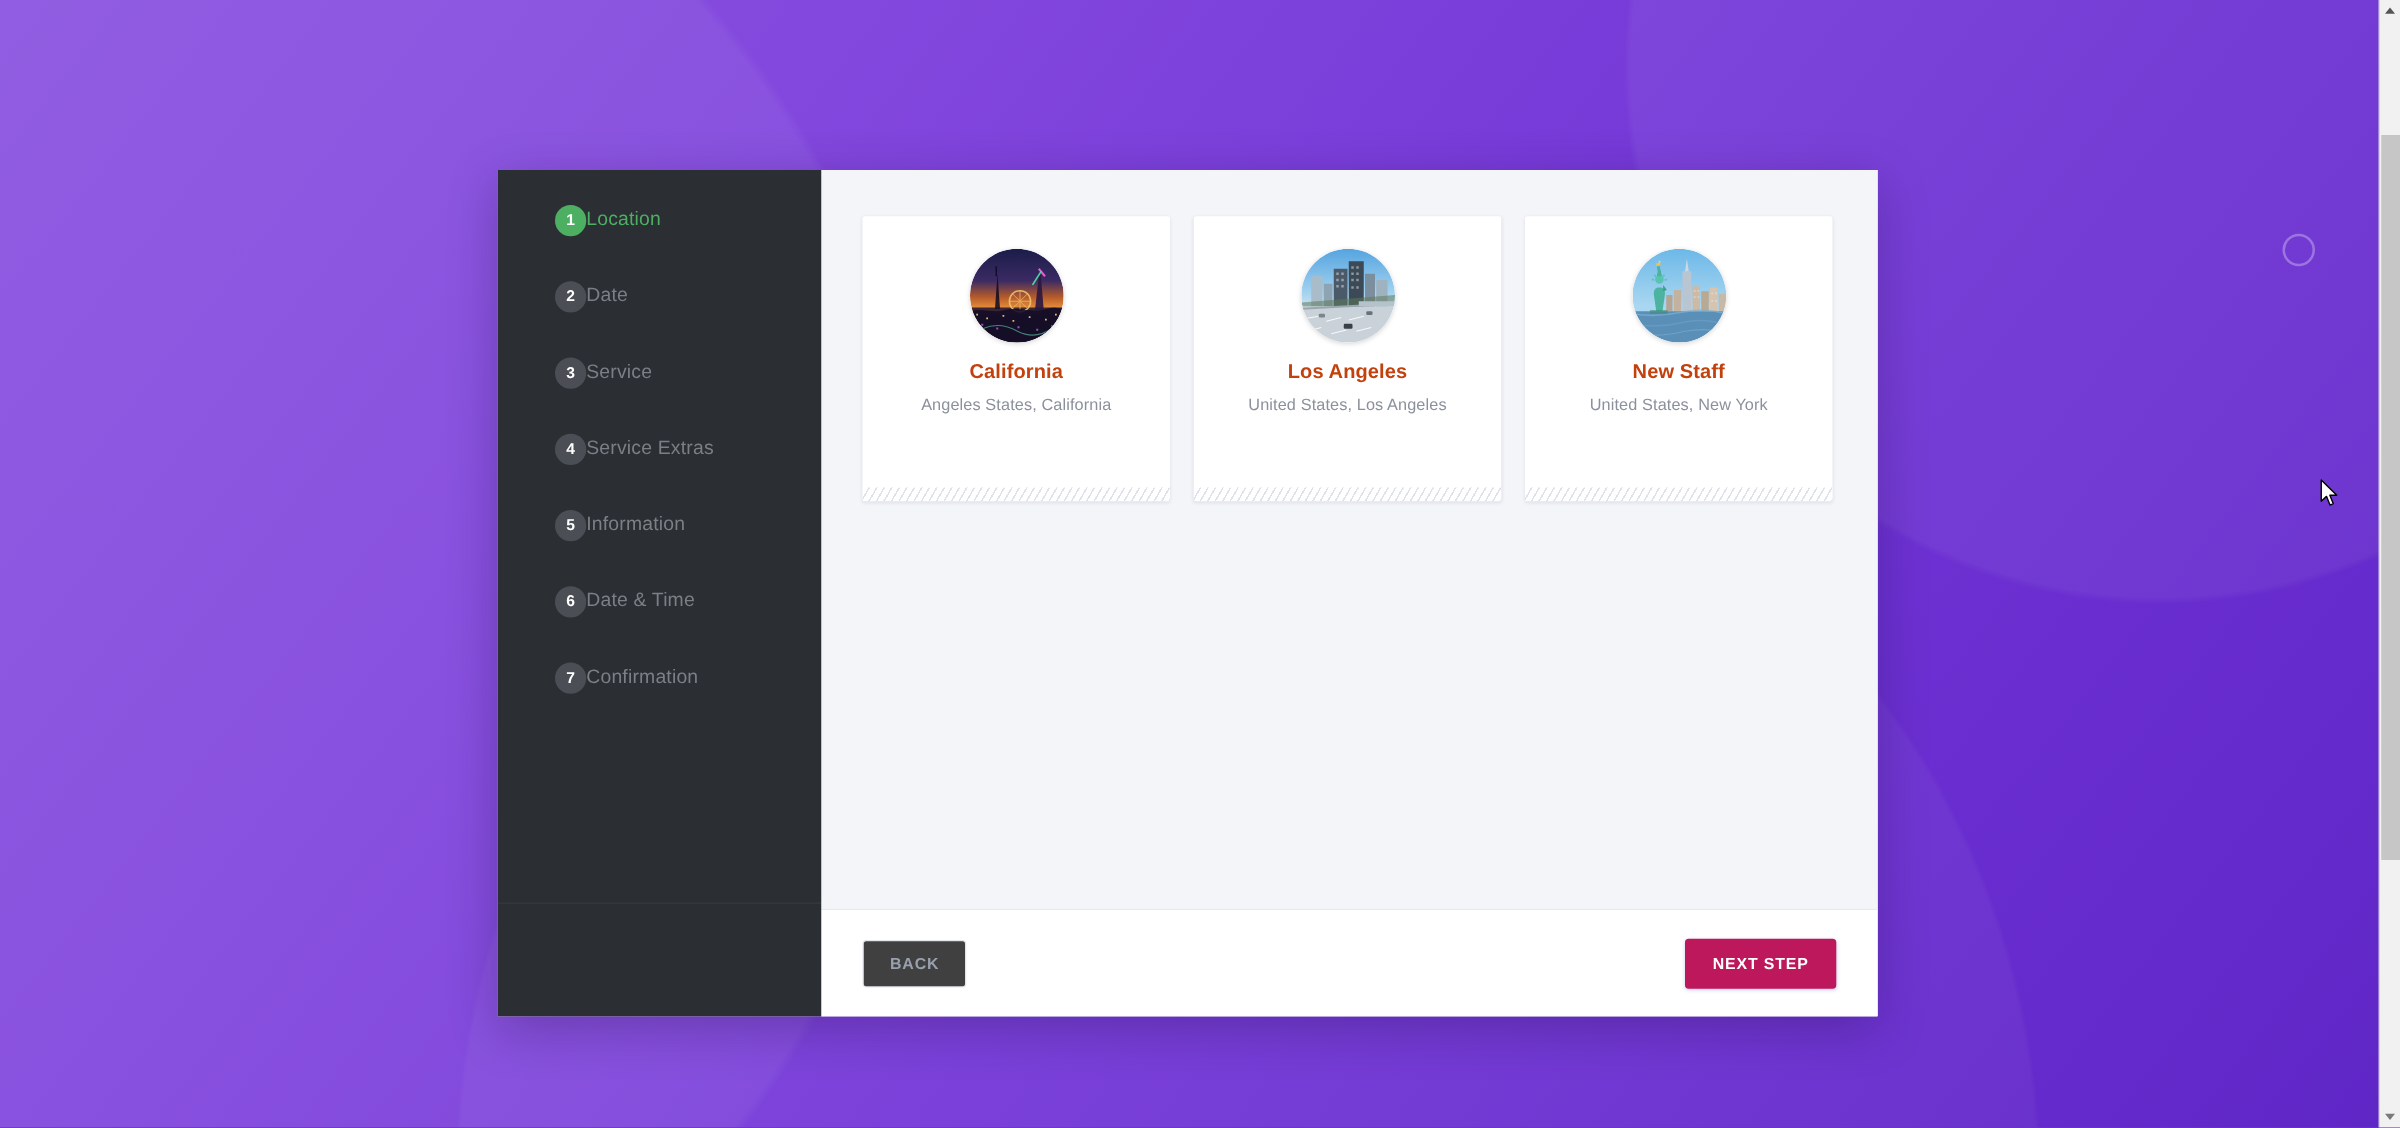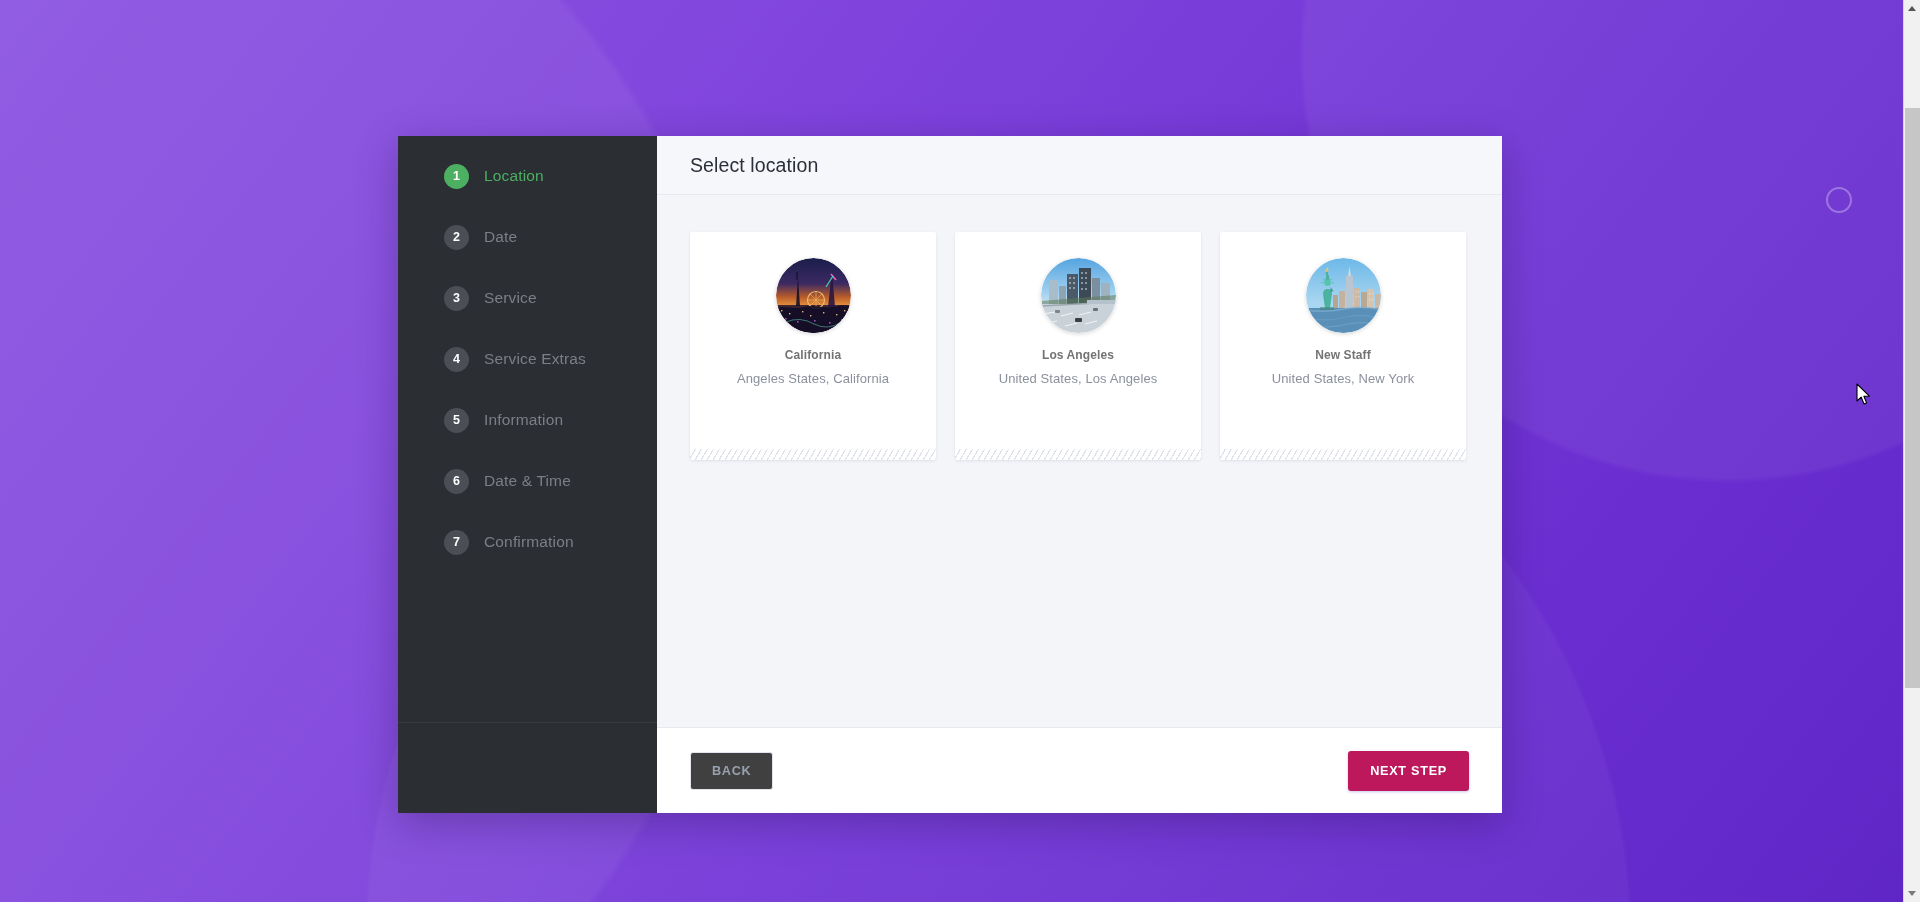--- a/index.html
+++ b/index.html
@@ -64,21 +64,21 @@
     cursor:pointer; user-select:none;
   }
   .step-badge {
     width:25px; height:25px; border-radius:50%;
     background:#4b4f55; color:#ffffff;
     font-size:12.5px; font-weight:700;
     display:flex; align-items:center; justify-content:center;
     flex:none; letter-spacing:0;
   }
   .step-label {
-    margin-left:15px; font-size:15.5px; color:#7b7f86; letter-spacing:0.15px;
+    margin-left:0; font-size:15.5px; color:#7b7f86; letter-spacing:0.15px;
   }
   .step.active .step-badge { background:#4caf62; }
   .step.active .step-label { color:#4caf62; }
   #sidebar-divider {
     position:absolute; left:0; right:0; top:586px; height:1px;
     background:rgba(255,255,255,0.055);
   }
 
   
   #main { flex:1; display:flex; flex-direction:column; background:#f4f5f9; min-width:0; }
@@ -109,21 +109,21 @@
     cursor:pointer; overflow:hidden;
   }
   .loc-avatar {
     width:75px; height:75px; border-radius:50%;
     overflow:hidden; flex:none;
     box-shadow:0 1px 4px rgba(0,0,0,0.17);
     position:relative;
   }
   .loc-avatar svg { display:block; width:75px; height:75px; }
   .loc-name {
-    margin-top:15px; font-size:12px; font-weight:700; color:#737373; letter-spacing:0.1px;
+    margin-top:15px; font-size:16px; font-weight:700; color:#c2410c; letter-spacing:0.1px;
   }
   .loc-sub {
     margin-top:9px; font-size:13px; color:#8b909c; letter-spacing:0.1px;
   }
   .card-hatch {
     position:absolute; left:0; right:0; bottom:0; height:11px;
     background:repeating-linear-gradient(
       -60deg,
       #dfe2ea 0px, #dfe2ea 1.2px,
       #ffffff 1.2px, #ffffff 5.2px);
@@ -193,23 +193,20 @@
     <div class="step">
       <span class="step-badge">7</span>
       <span class="step-label">Confirmation</span>
     </div>
 
     <div id="sidebar-divider"></div>
   </div>
 
   <div id="main">
 
-    <div id="panel-header">
-      <span id="panel-title">Select location</span>
-    </div>
 
     <div id="panel-body">
       <div id="card-grid">
 
         <div class="loc-card">
           <div class="loc-avatar">
             <svg viewBox="0 0 75 75">
               <defs>
                 <clipPath id="c1">
                     <circle cx="37.5" cy="37.5" r="37.5"></circle>

